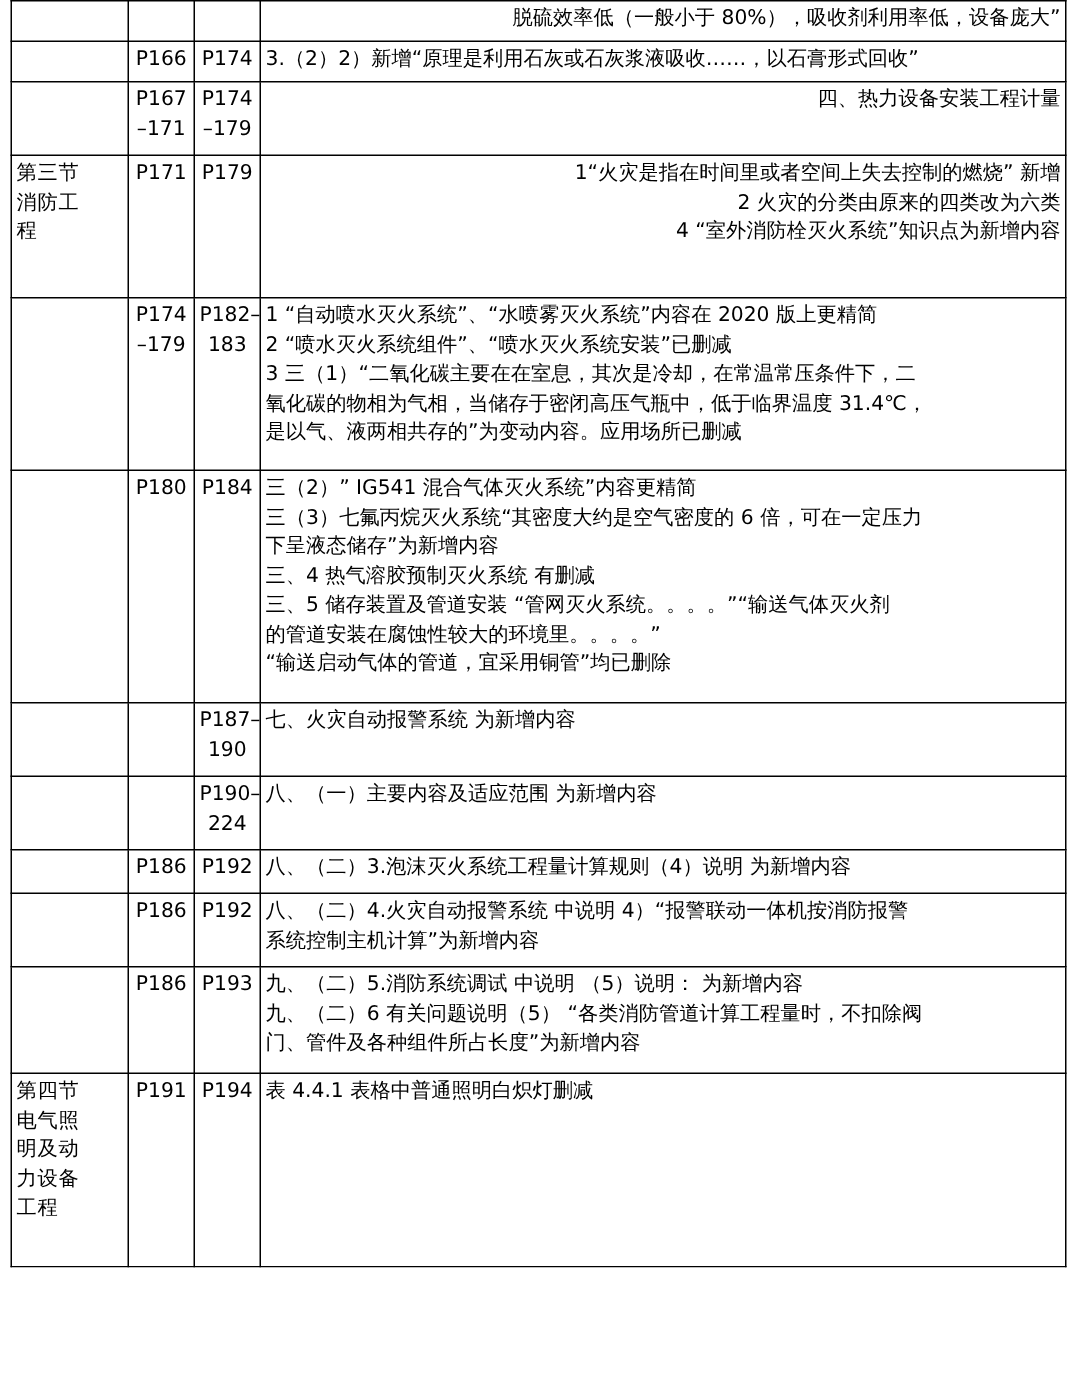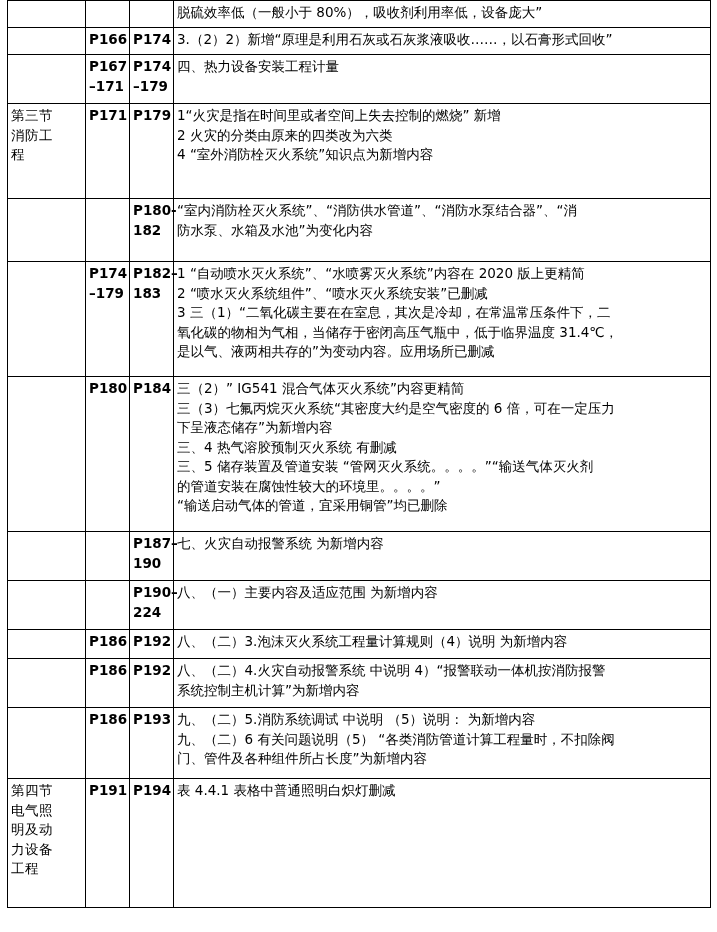--- a/index.html
+++ b/index.html
@@ -35,30 +35,29 @@
   col.c2 { width: 44px; }
   col.c3 { width: 44px; }
   col.c4 { width: 537px; }
 
   td.sec {
     text-align: left;
     white-space: pre-line;
     letter-spacing: 0.5px;
   }
   td.pg {
-    text-align: left;
+    text-align: center;
     white-space: pre-line;
-    font-weight: bold;
   }
   td.body {
     text-align: left;
     white-space: pre-line;
   }
   td.body.center {
-    text-align: left;
+    text-align: right;
   }
   td.empty {
     padding: 2px 3px;
   }
 </style>
 </head>
 <body>
 
 <div id="doc">
   <table class="cmp">
@@ -91,28 +90,20 @@
         </tr>
         <tr>
           <td class="sec" style="height: 90px;">第三节
 消防工
 程</td>
           <td class="pg">P171</td>
           <td class="pg">P179</td>
           <td class="body center">1“火灾是指在时间里或者空间上失去控制的燃烧” 新增
 2 火灾的分类由原来的四类改为六类
 4 “室外消防栓灭火系统”知识点为新增内容</td>
-        </tr>
-        <tr>
-          <td class="sec empty" style="height: 58px;"></td>
-          <td class="pg empty"></td>
-          <td class="pg">P180-
-182</td>
-          <td class="body">“室内消防栓灭火系统”、“消防供水管道”、“消防水泵结合器”、“消
-防水泵、水箱及水池”为变化内容</td>
         </tr>
         <tr>
           <td class="sec empty" style="height: 110px;"></td>
           <td class="pg">P174
 –179</td>
           <td class="pg">P182–
 183</td>
           <td class="body">1 “自动喷水灭火系统”、“水喷雾灭火系统”内容在 2020 版上更精简
 2 “喷水灭火系统组件”、“喷水灭火系统安装”已删减
 3 三（1）“二氧化碳主要在在室息，其次是冷却，在常温常压条件下，二

